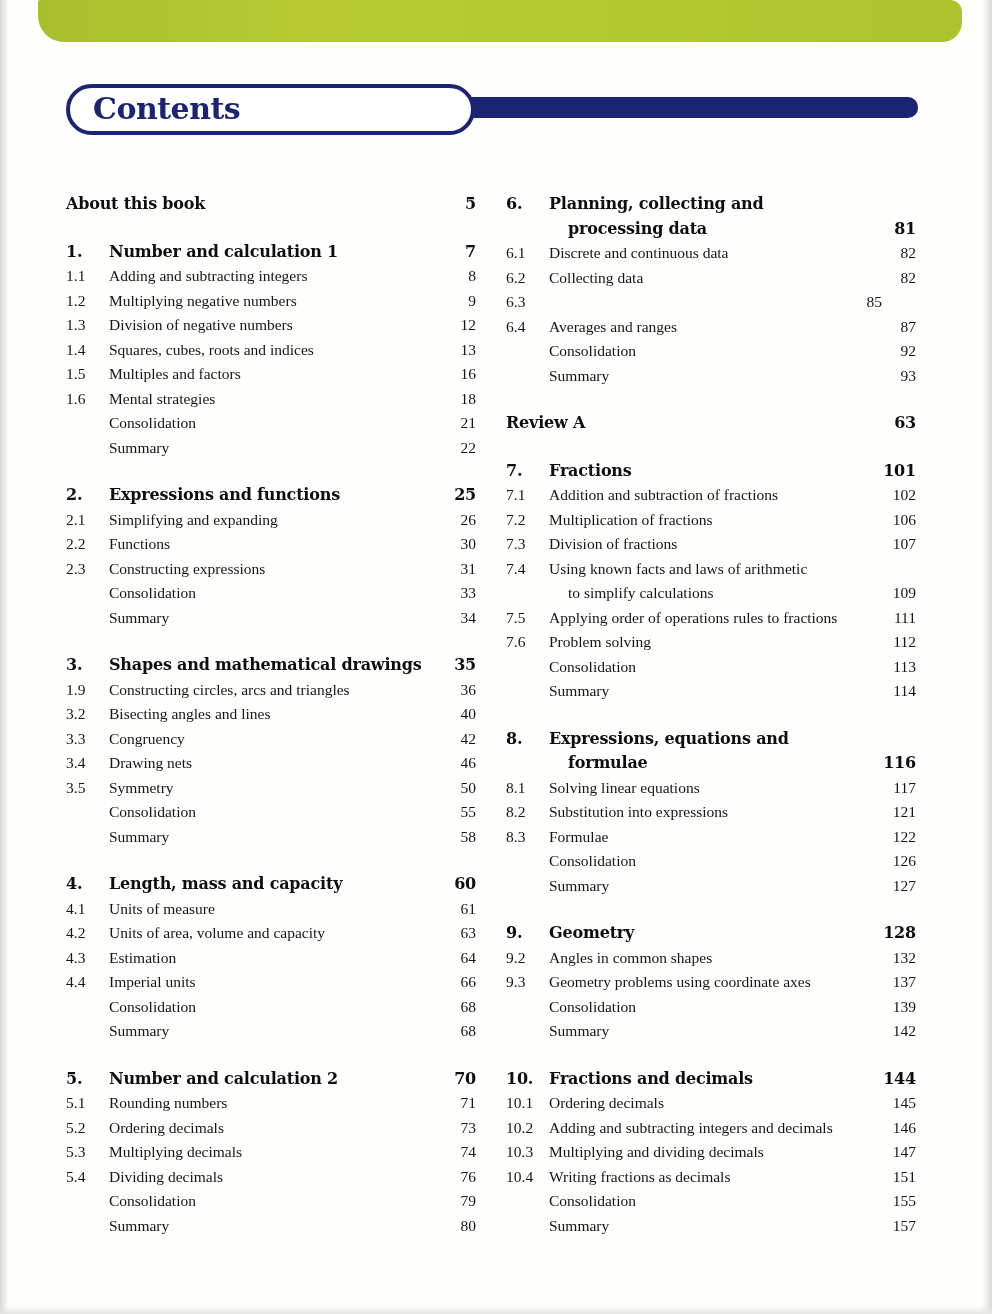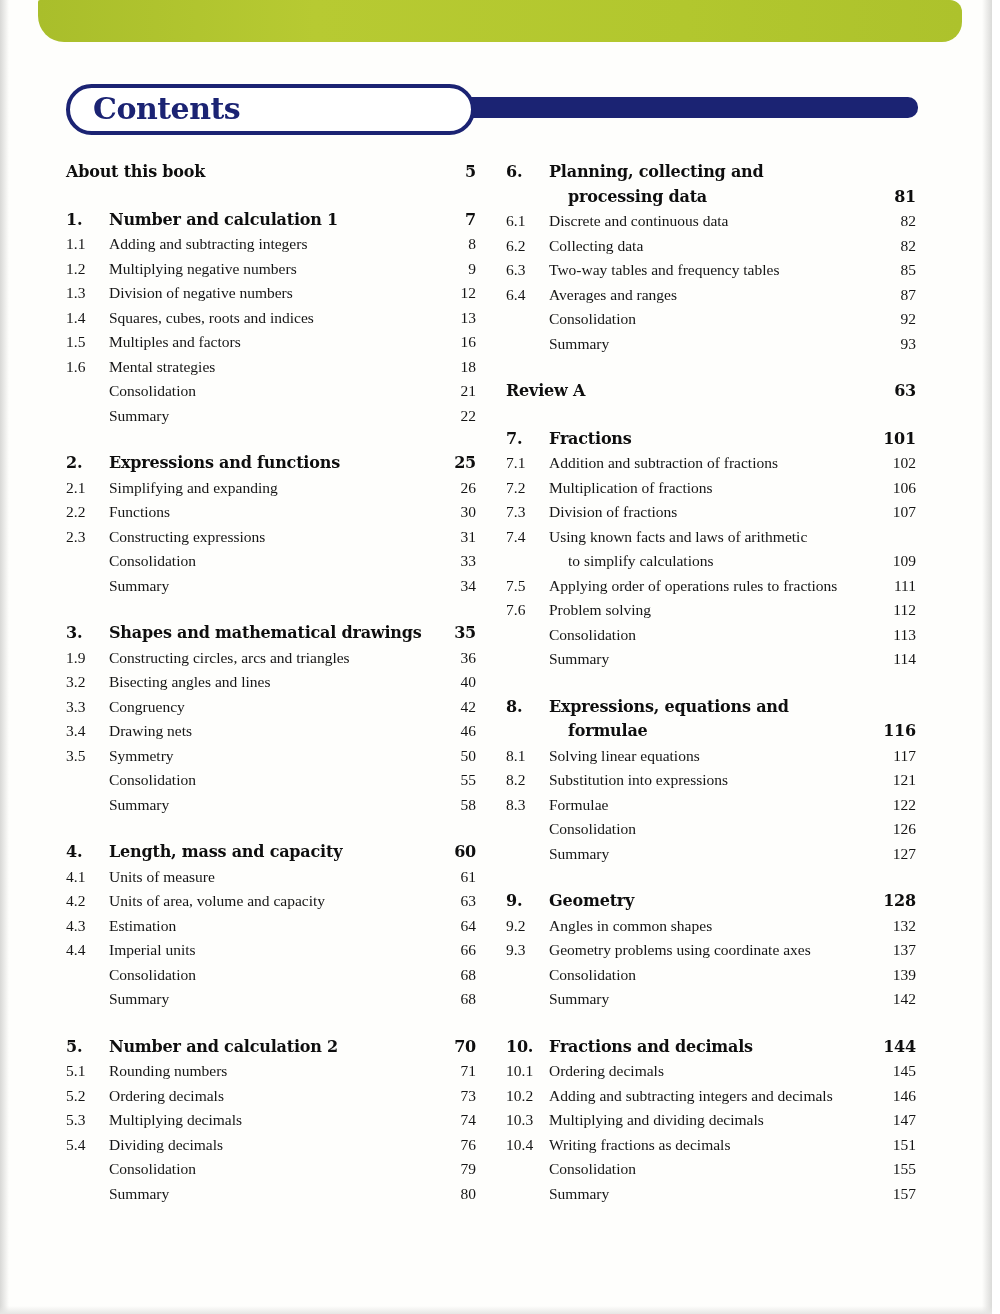--- a/index.html
+++ b/index.html
@@ -36,21 +36,21 @@
     border-radius:26px; z-index:2; display:flex; align-items:center;
     padding-left:23px;
   }
   .title-box h1 {
     margin:0; font-family:"DejaVu Serif",serif; font-weight:700;
     font-size:30px; letter-spacing:-0.5px; color:#1b2373; transform:translateY(-1px);
   }
 
   
   .columns { position:absolute; left:66px; top:160px; display:flex; gap:30px; z-index:2; }
-  .col { width:410px; }
+  .col { width:410px;margin-top:32px; }
   .toc-block + .toc-block { margin-top:23px; }
 
   .row {
     display:grid; grid-template-columns:43px 1fr 34px;
     font-size:15.5px; line-height:24.5px; color:#151515;
   }
   .row.standalone { grid-template-columns:1fr 34px; }
   .row.head {
     font-family:"DejaVu Serif",serif; font-weight:700; font-size:16px;
     letter-spacing:-0.2px; color:#0e0e0e;
@@ -370,23 +370,20 @@
           </div>
           <div class="row">
             <span class="num">6.2</span>
             <span class="title">
               <span class="line">Collecting data</span>
             </span>
             <span class="pg">82</span>
           </div>
           <div class="row">
             <span class="num">6.3</span>
-            <span class="title">
-              <span class="line">Two-way tables and frequency tables</span>
-            </span>
             <span class="pg">85</span>
           </div>
           <div class="row">
             <span class="num">6.4</span>
             <span class="title">
               <span class="line">Averages and ranges</span>
             </span>
             <span class="pg">87</span>
           </div>
           <div class="row">

